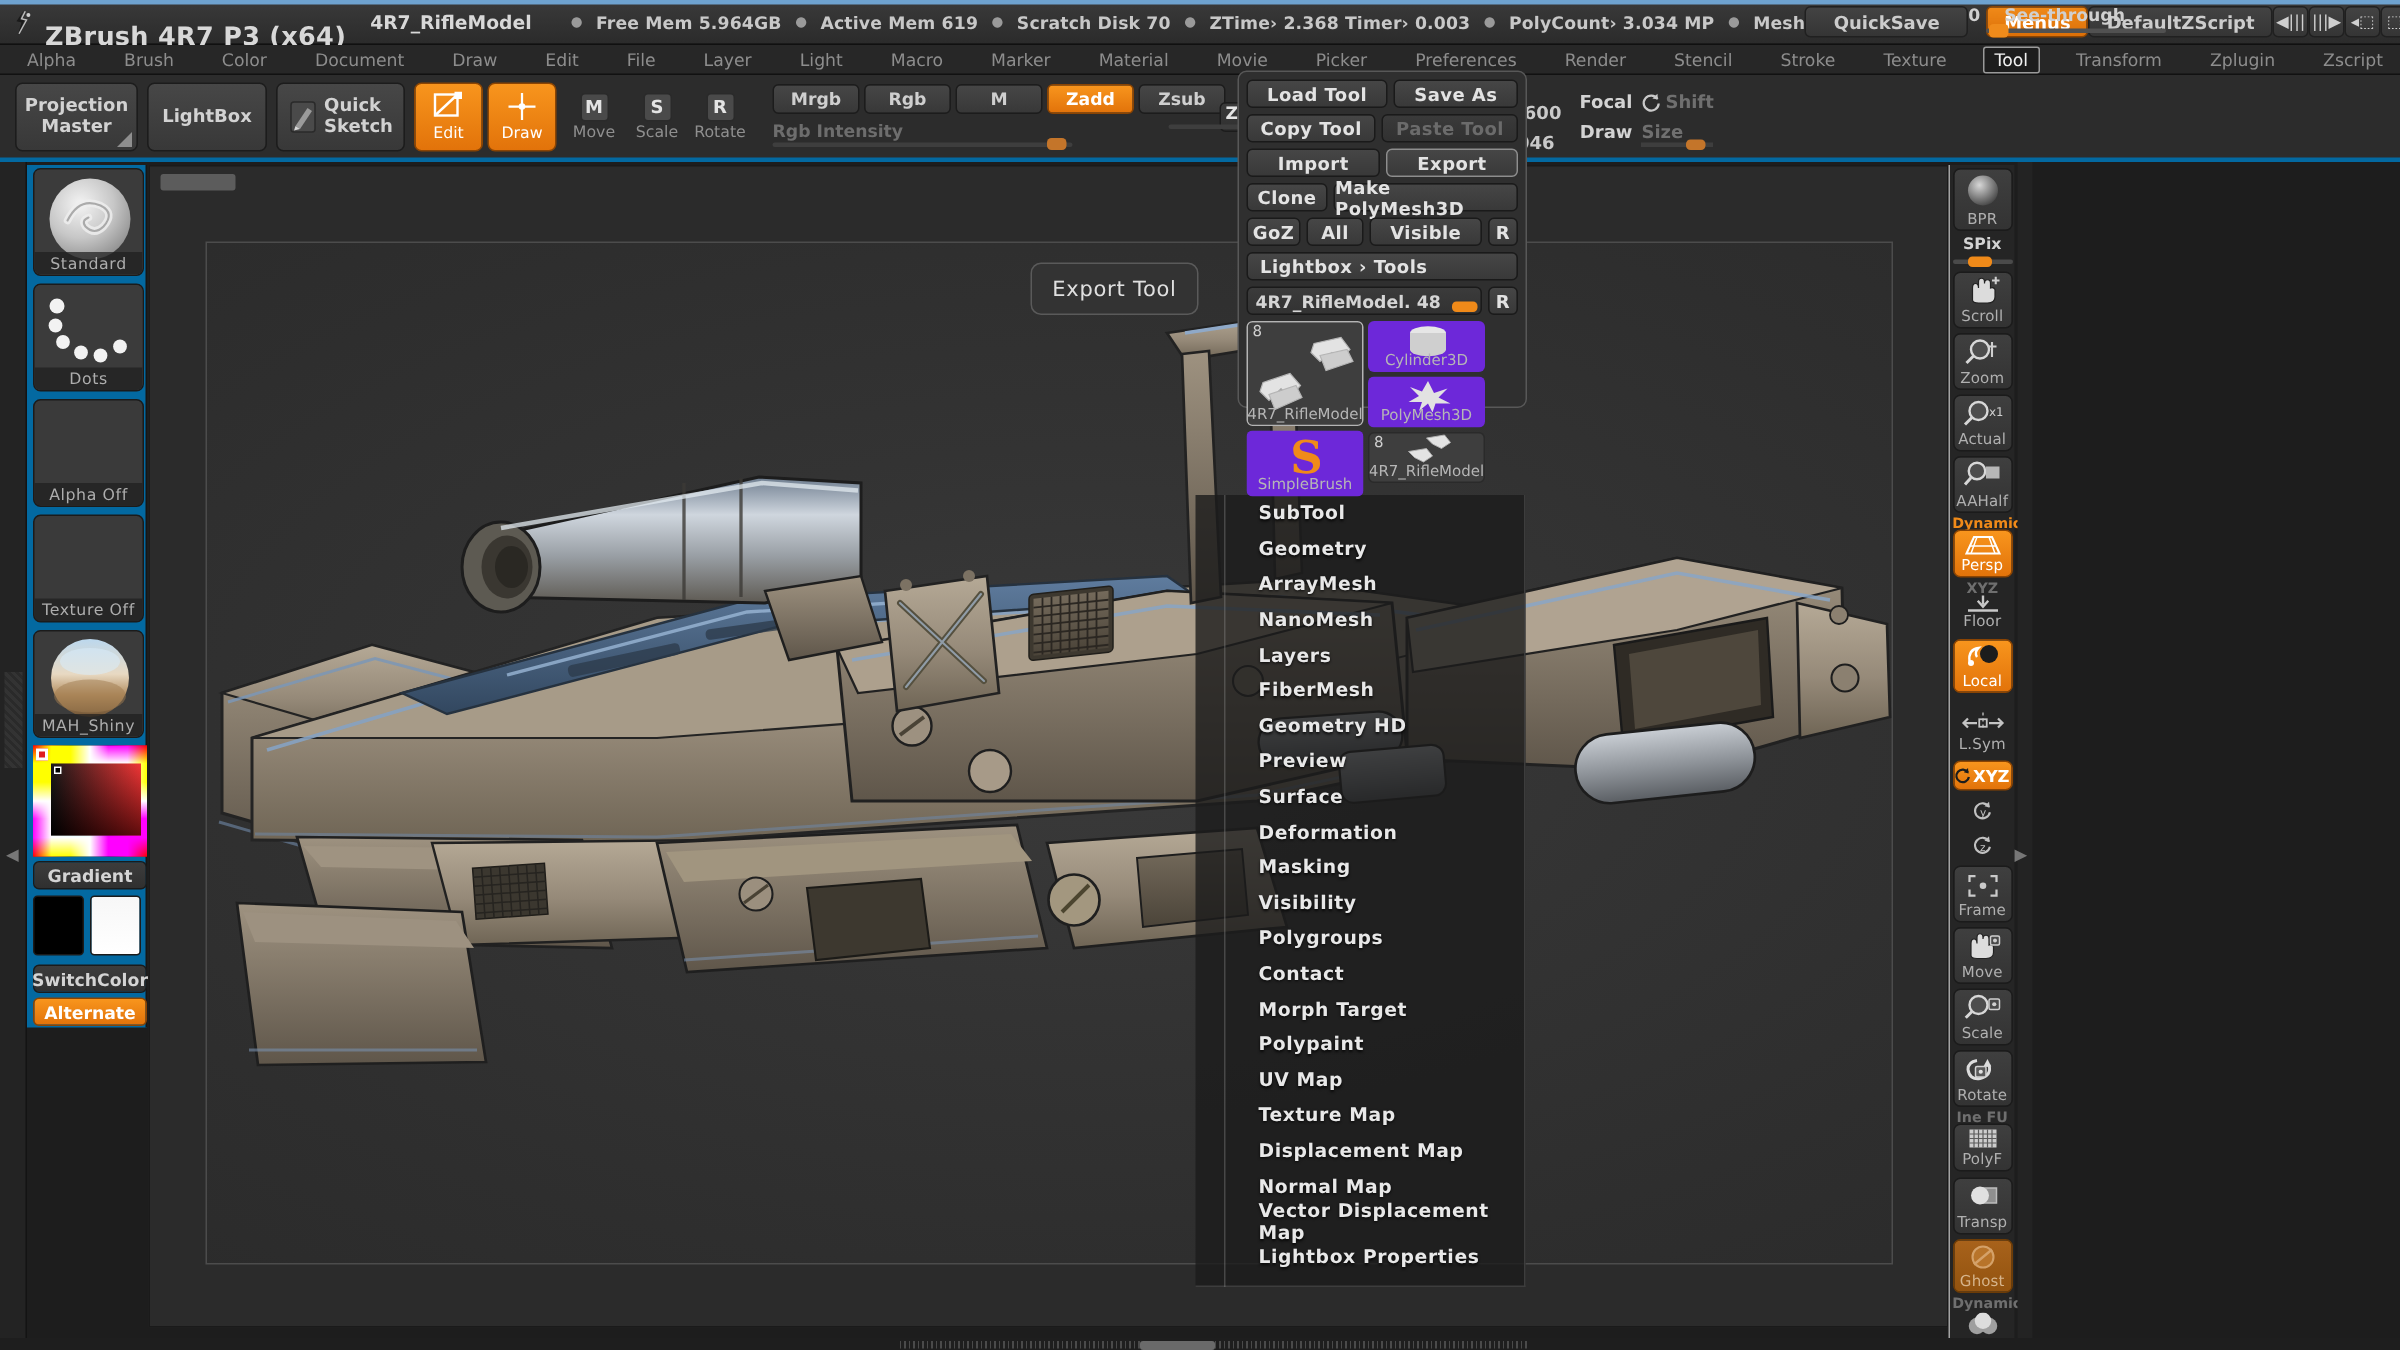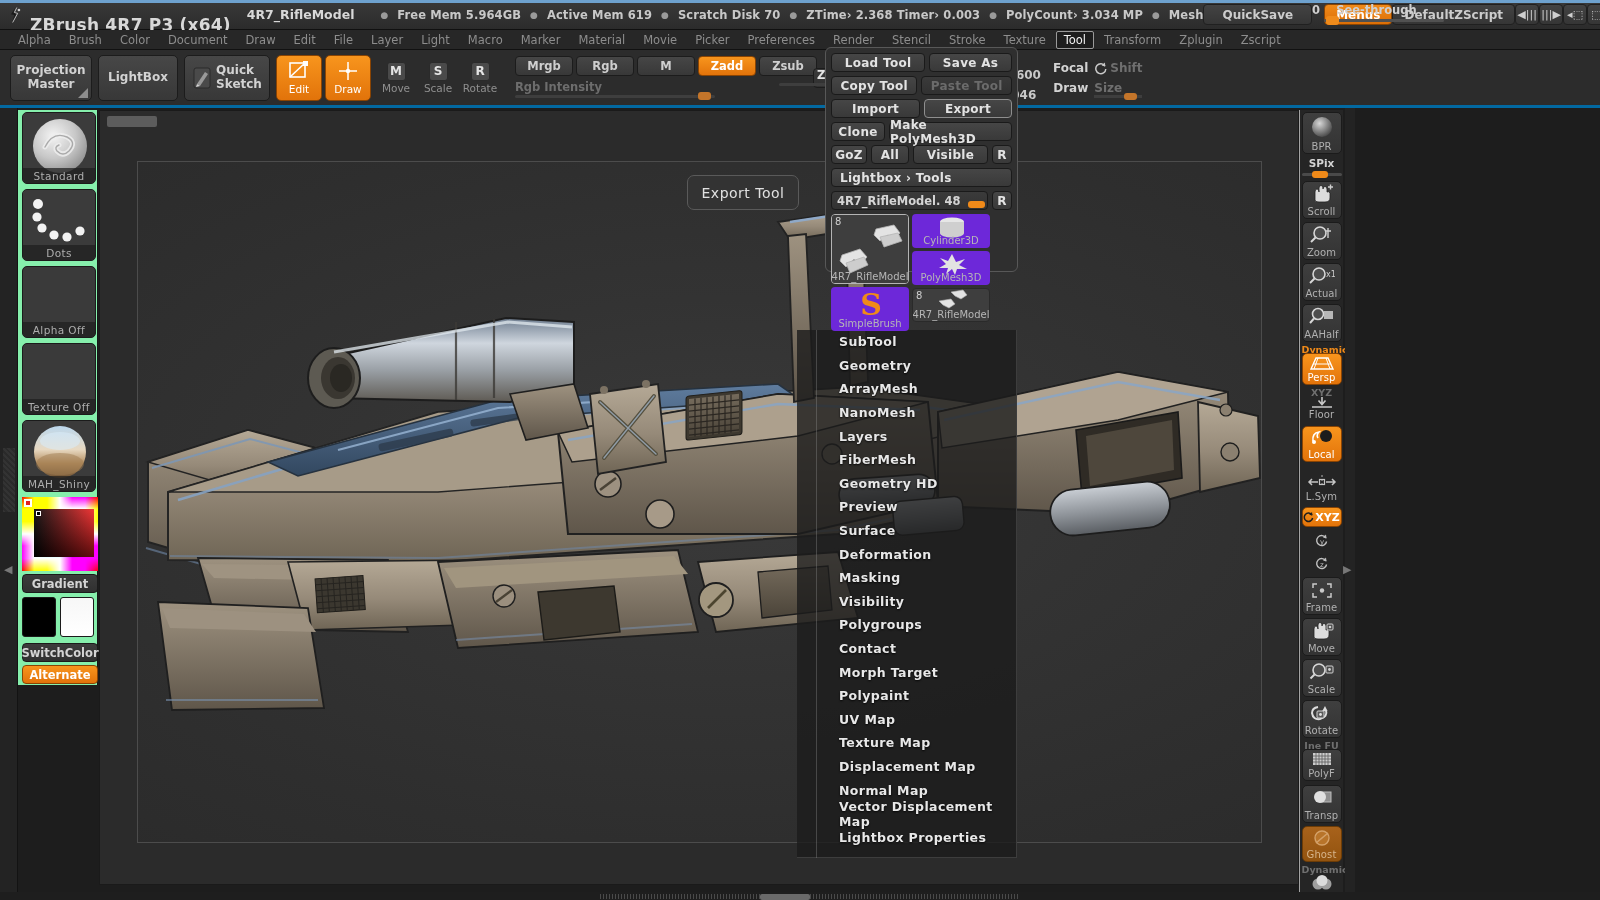--- a/index.html
+++ b/index.html
@@ -46,21 +46,21 @@
     height: 21px; min-width: 24px; padding: 0 5px; border-radius: 4px;
     background: linear-gradient(#434343,#353535); border: 1px solid #202020;
     display:inline-flex; align-items:center; justify-content:center; color:#cfcfcf;
     font-size: 11px;
   }
 
   
   #menubar {
     position: absolute; left: 0; top: 30px; width: 1600px; height: 20px;
     background: #272727; border-bottom: 1px solid #111;
-    display: flex; align-items: center; padding-left: 10px; gap: 2px;
+    display: flex; align-items: center; padding-left: 10px; gap: 16px;
   }
   .menu-item {
     font-size: 11.5px; color: #8d8d8d; padding: 1px 7px; border-radius: 2px;
     border: 1px solid transparent;
   }
   .menu-item.active { color:#f1f1f1; border-color:#9a9a9a; background:#1d1d1d; }
 
   
   #toolbar {
     position: absolute; left: 0; top: 50px; width: 1600px; height: 58px;
@@ -107,21 +107,21 @@
   
   #leftshelf {
     position:absolute; left:0; top:108px; width:18px; height:792px;
     background:#232323; border-right:1px solid #131313;
   }
   .shelf-grip { position:absolute; left:3px; width:12px; height:64px; background:
     repeating-linear-gradient(45deg,#333 0 2px,#2a2a2a 2px 4px); }
   .shelf-arrow { position:absolute; left:4px; color:#777; font-size:11px; }
   #lefttray {
     position:absolute; left:18px; top:110px; width:80px; height:575px;
-    background:#86efac; border-right:1px solid #161616;
+    background:#0369a1; border-right:1px solid #161616;
     padding: 2px 3px;
   }
   .swatch {
     position:relative; width:74px; height:72px; margin: 0 0 5px 1px;
     border-radius:5px; border:1px solid #1b1b1b; overflow:hidden;
     background:#3b3b3b;
   }
   .swatch-cap {
     position:absolute; left:0; bottom:0; width:100%; height:15px;
     background:rgba(30,30,30,.72); color:#adadad; font-size:10.5px;

